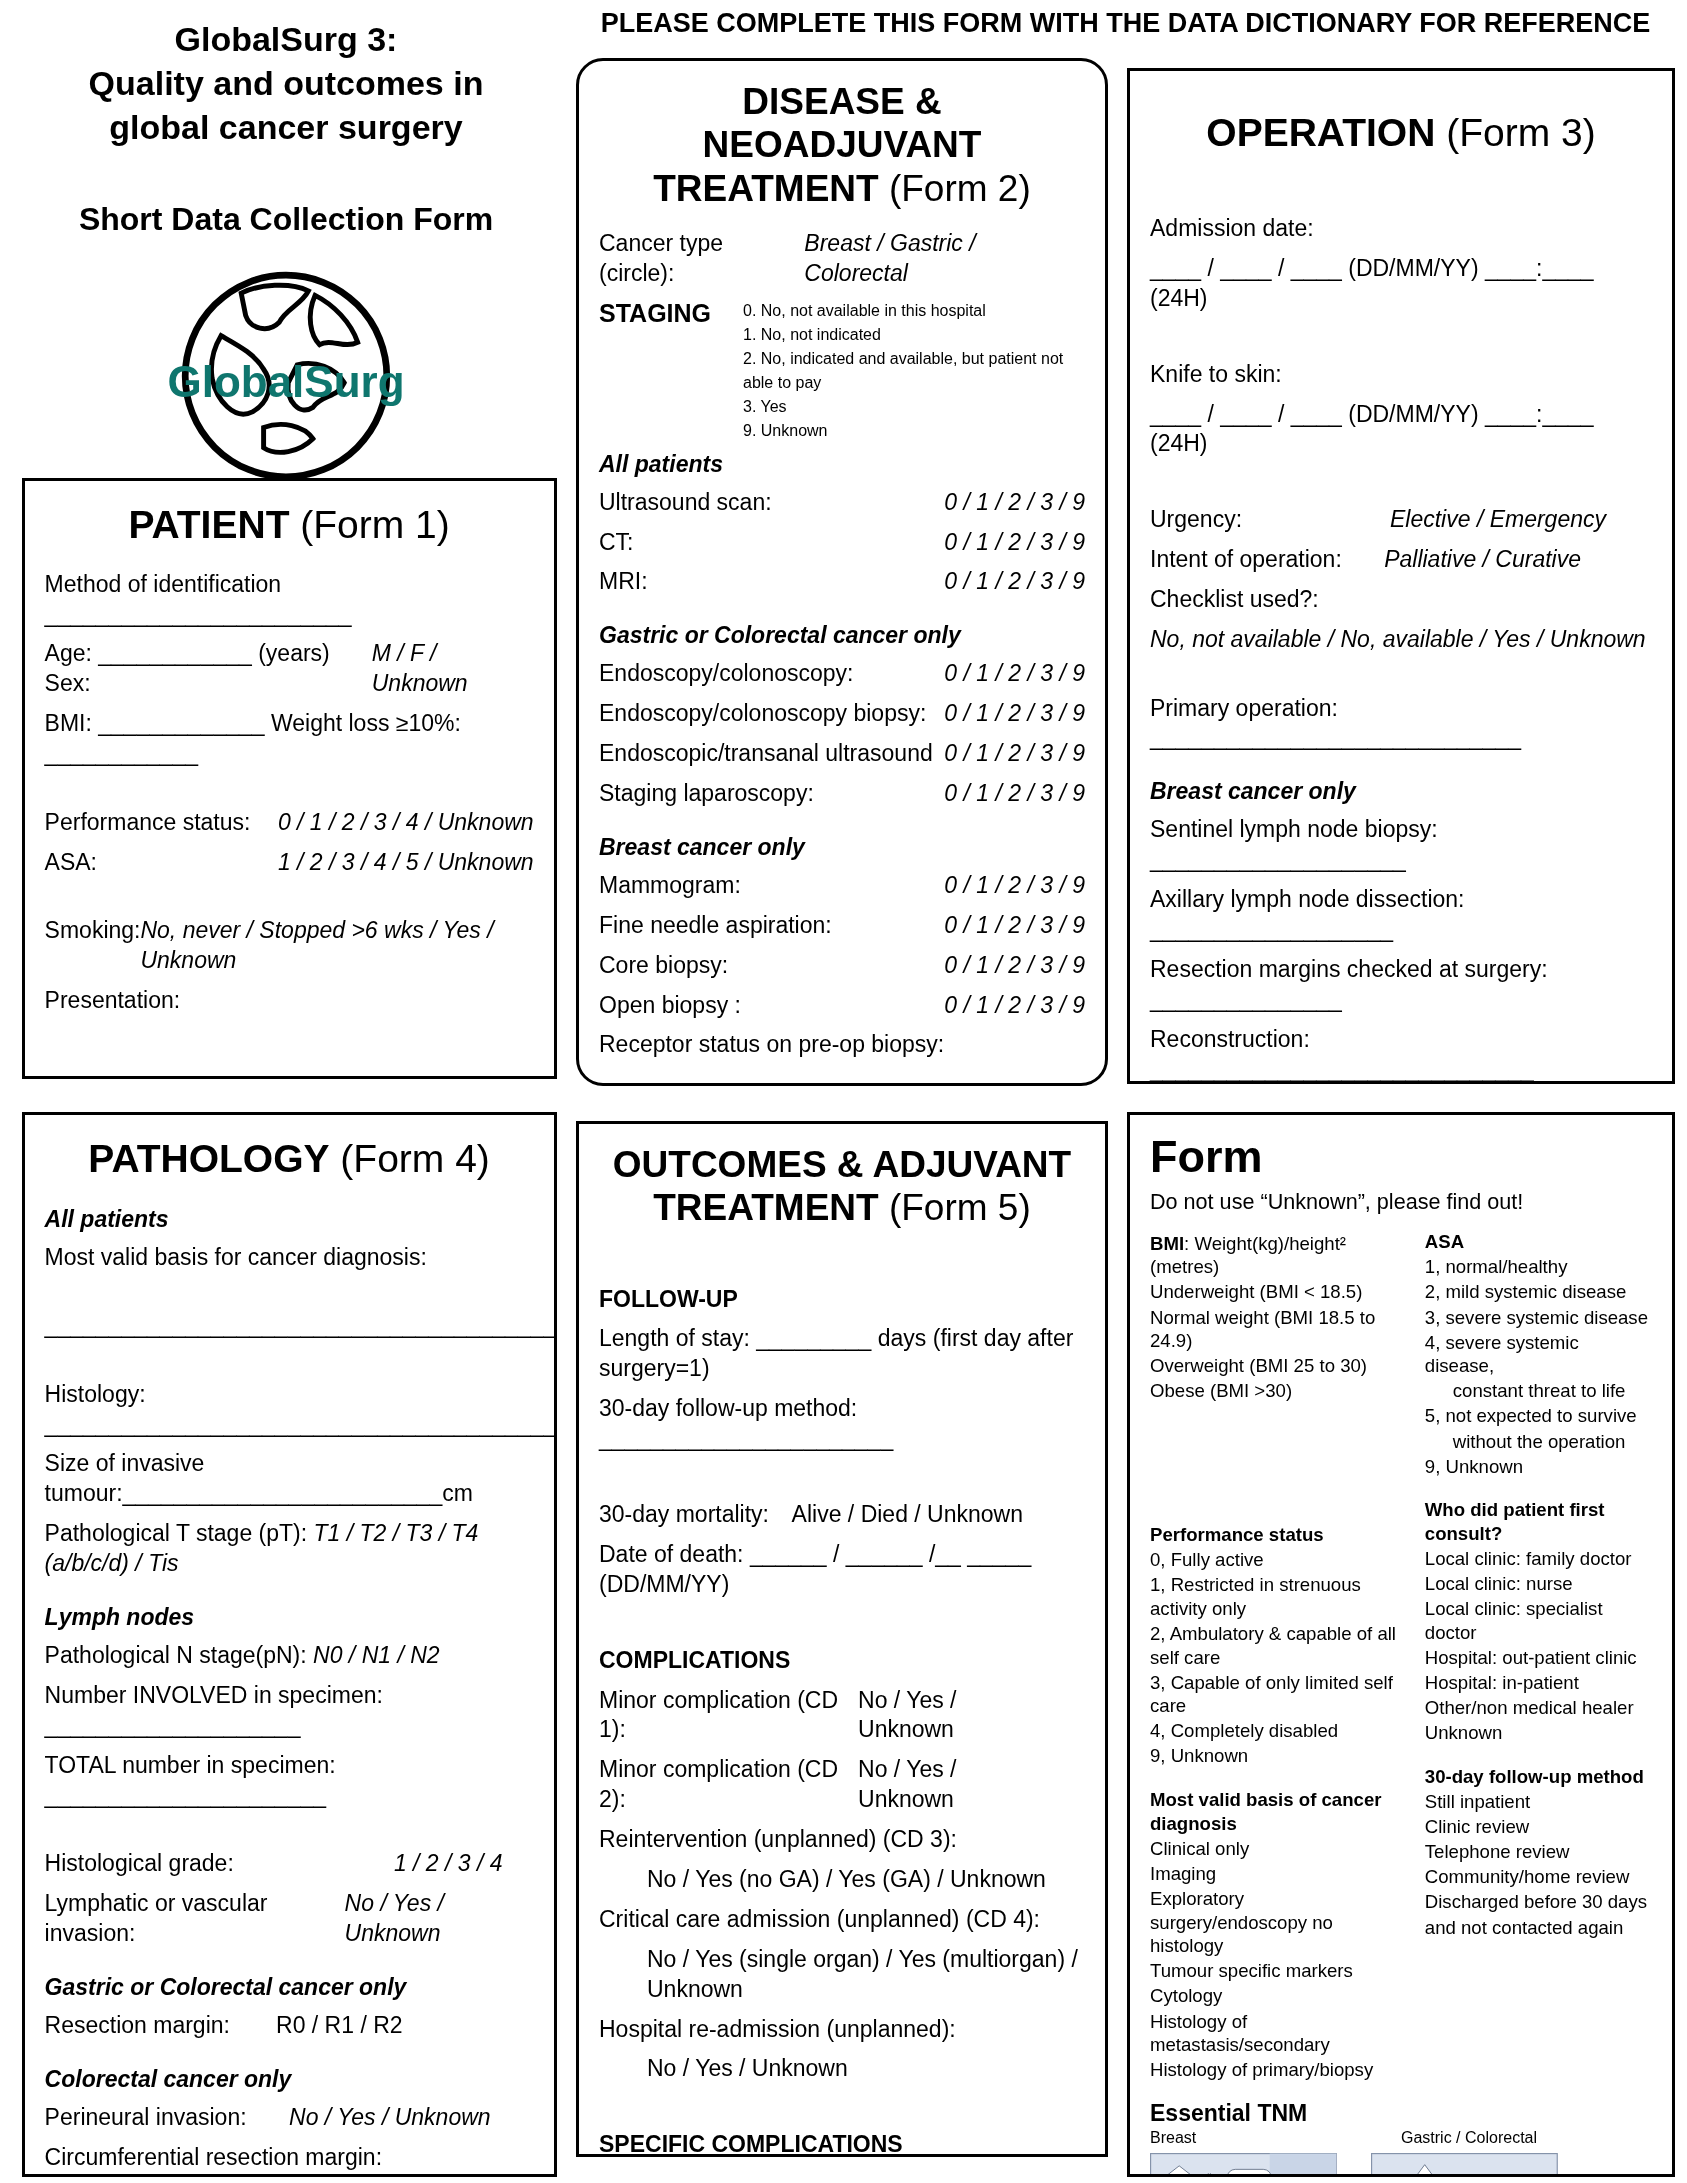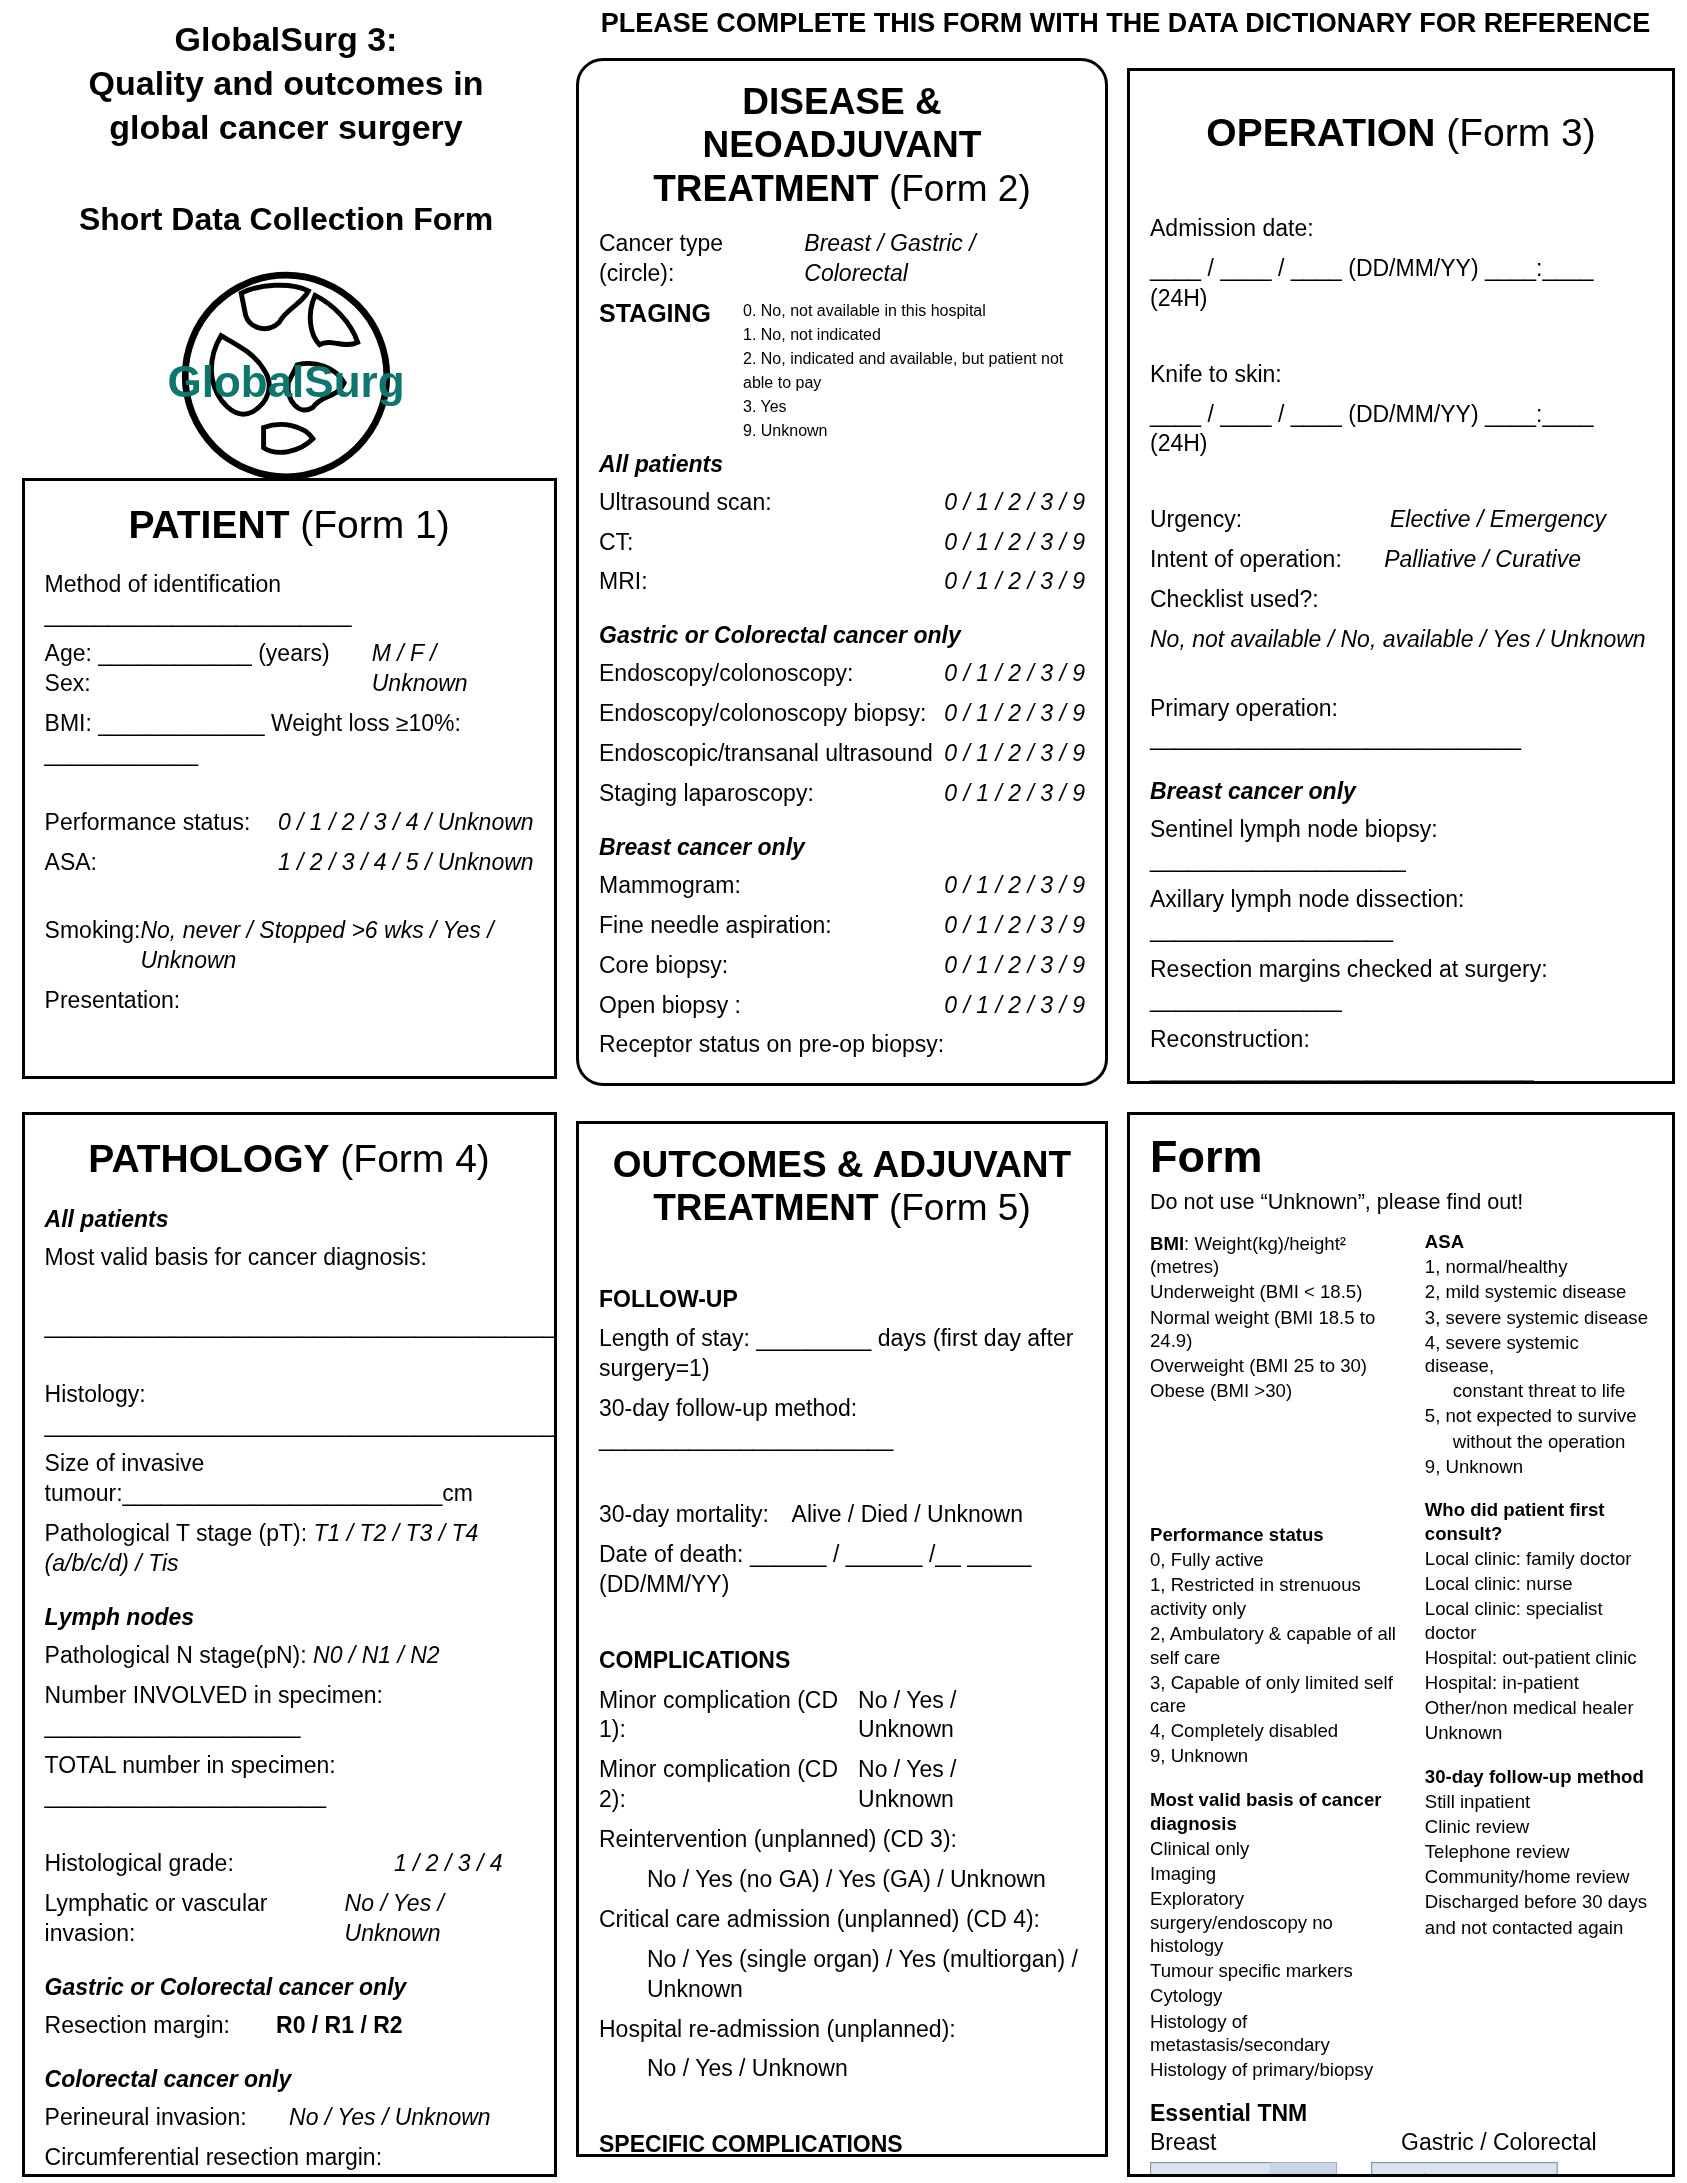--- a/index.html
+++ b/index.html
@@ -53,21 +53,21 @@
   .notes-title{font-size:45px;font-weight:bold;margin:1.5px 0 6.2px;}
   .notes-warn{font-size:21.6px;margin:0 0 15.5px;}
   .ncols{display:flex;gap:18.6px;font-size:18.6px;line-height:1.27;}
   .ncol-l{flex:1 1 53%;}
   .ncol-r{flex:1 1 47%;}
   .nh{font-weight:bold;margin-top:20px;}
   .nh.first{margin-top:0;}
   .nline{margin:1.5px 0;}
   .nind{padding-left:28px;}
   .etnm-h{font-size:23px;font-weight:bold;margin:17px 0 1.5px;}
-  .fc-labels{display:flex;font-size:23px;margin:0 0 6.2px;}
+  .fc-labels{display:flex;font-size:16px;margin:0 0 6.2px;}
   .fc-labels div{flex:1 1 50%;}
   .fc-row{display:flex;gap:31px;}
   .fc-slot{width:190px;height:321px;position:relative;}
   .fc-inner{position:absolute;left:0;top:0;width:249px;height:423px;
             transform:scale(0.755);transform-origin:0 0;}
   .fc-svg{position:absolute;left:0;top:0;}
   .fcl{position:absolute;transform:translate(-50%,-50%);font-size:7.3px;line-height:1.1;
        text-align:center;white-space:pre-line;color:#1c2430;}
   .fcl.sm{font-size:6.6px;}
   .fcl.yn{font-size:7px;color:#3a4657;}
@@ -253,21 +253,21 @@
       <span>Histological grade:</span>
       <span class="it" style="padding-right:31px;">1  /  2  /  3  /  4</span>
     </div>
   <div class="l row">
       <span>Lymphatic or vascular invasion:</span>
       <span class="it">No  /  Yes  /  Unknown</span>
     </div>
   <div class="sec">Gastric or Colorectal cancer only</div>
   <div class="l row">
       <span>Resection margin:</span>
-      <span style="padding-right:131px;font-weight:bold;">R0  /  R1  /  R2</span>
+      <span style="padding-right:131px;">R0  /  R1  /  R2</span>
     </div>
   <div class="sec">Colorectal cancer only</div>
   <div class="l row">
       <span>Perineural invasion:</span>
       <span class="it" style="padding-right:43px;">No  /  Yes  /  Unknown</span>
     </div>
   <div class="l">Circumferential resection margin: _______________  mm</div>
 
 </div>
 

